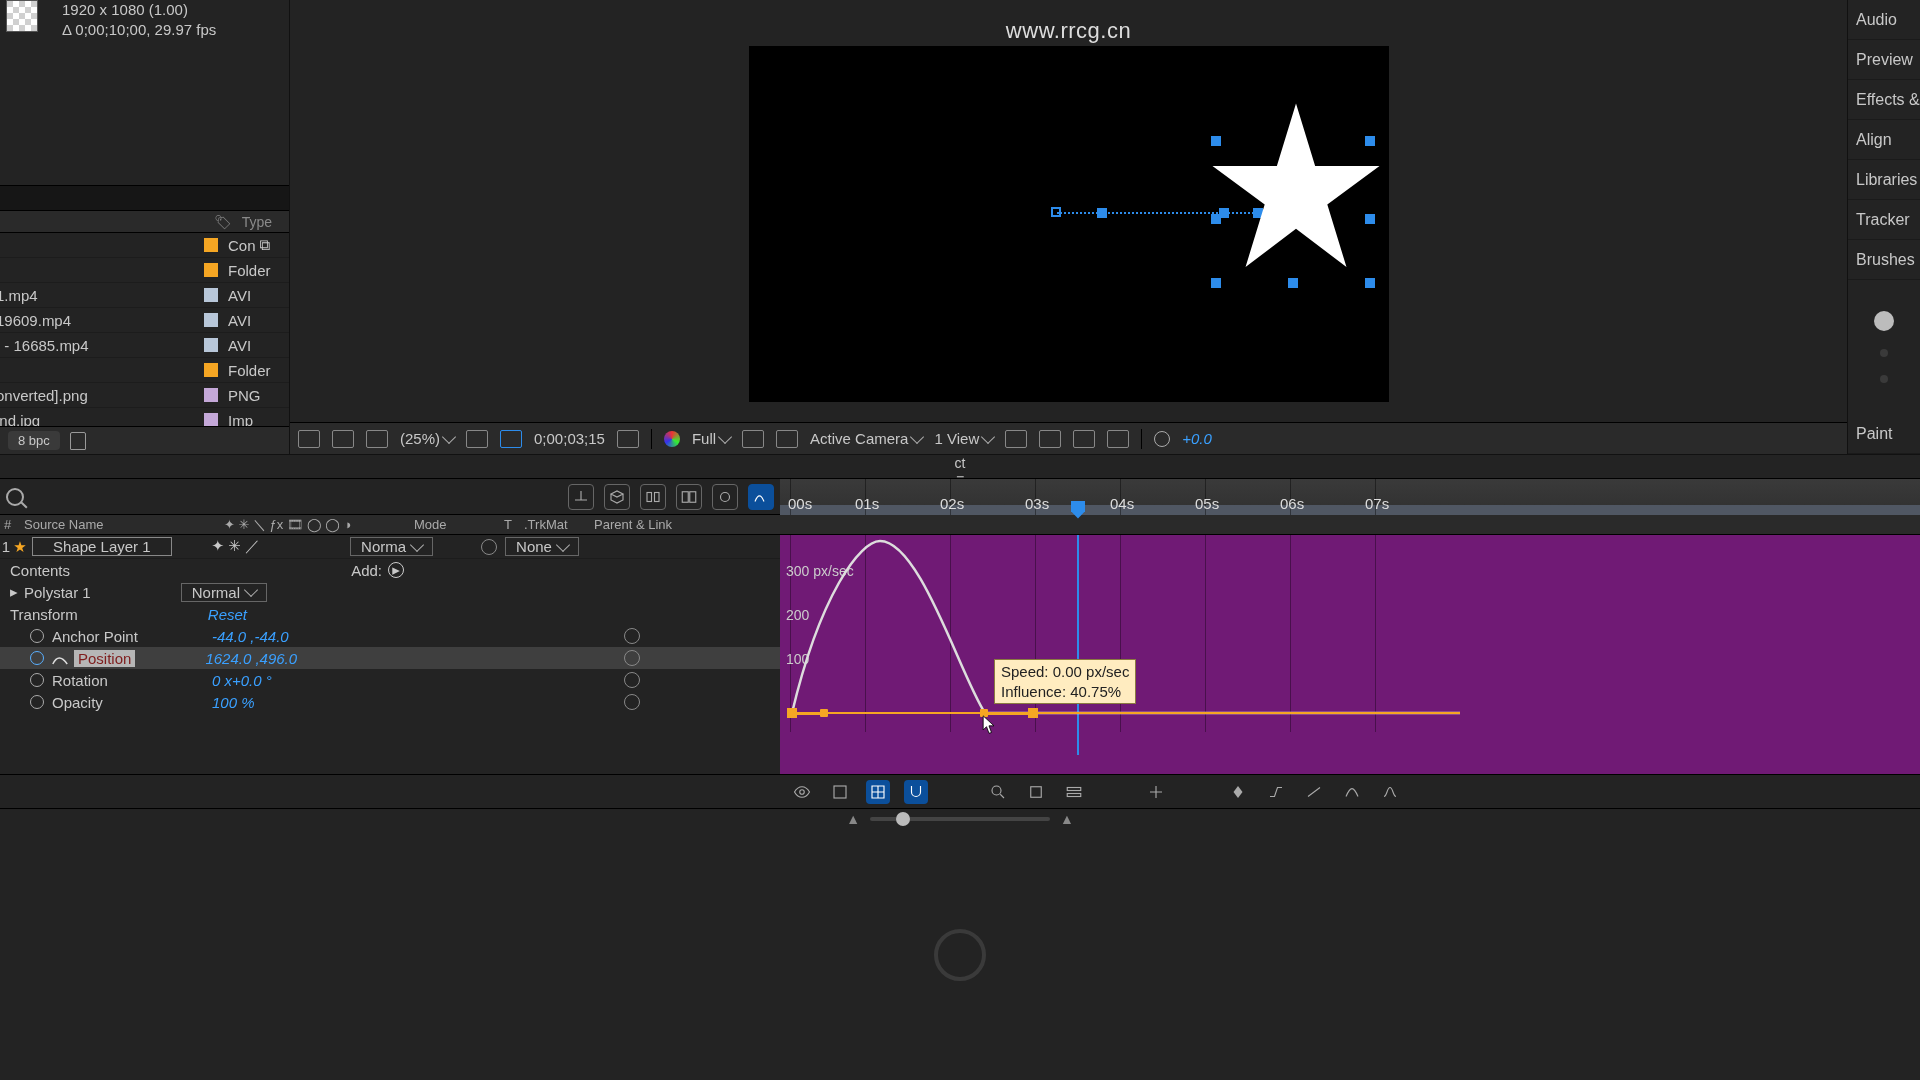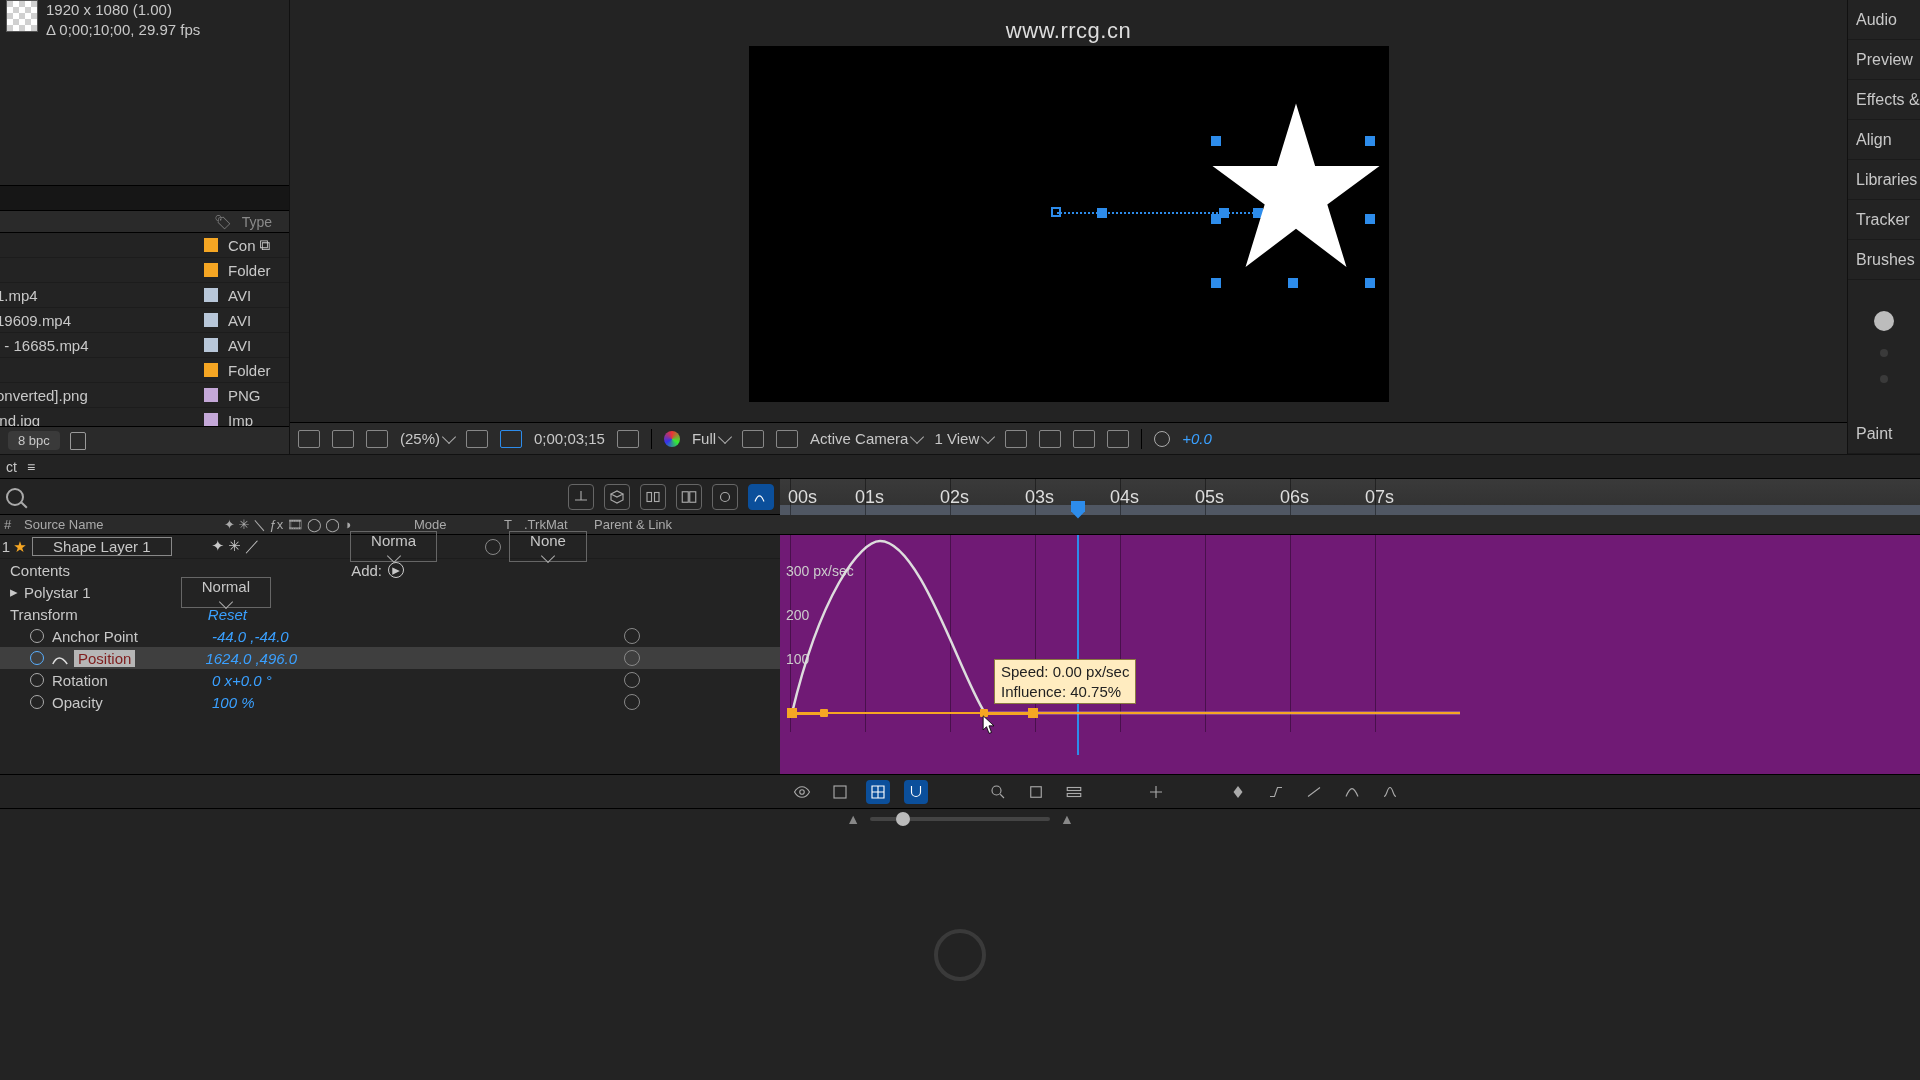--- a/index.html
+++ b/index.html
@@ -39,21 +39,21 @@
   .project-panel {
     width: 290px;
     background: var(--panel-bg);
     border-right: 1px solid var(--border);
     display: flex;
     flex-direction: column;
     position: relative;
   }
   .thumb-row {
     display: flex;
-    gap: 8px;
+    gap: 24px;
     padding: 0 6px 6px 6px;
     align-items: flex-start;
   }
   .thumb {
     width: 32px; height: 32px;
     background: repeating-conic-gradient(#fff 0 25%, #d0d0d0 0 50%) 0 0 / 12px 12px;
     border: 1px solid #555;
   }
   .thumb-info { font-size: 15px; line-height: 1.3; color: var(--text); }
 
@@ -190,22 +190,23 @@
 
   
   .tl {
     height: 625px;
     display:flex; flex-direction:column;
     background: var(--panel-bg);
   }
   .tl-tabbar {
     height: 24px; display:flex; align-items:center;
     border-bottom: 1px solid #000;
-    gap: 10px; padding: 0 6px;
+    padding: 0 6px;
     font-size: 14px;
+    flex-direction: column;
   }
   .tl-controls {
     height: 36px; display:flex; align-items:center;
     border-bottom: 1px solid #000;
   }
   .tl-controls .left {
     width: 780px; display:flex; align-items:center;
     padding: 0 6px; gap: 10px;
   }
   .search-ico { width: 18px; height: 18px; border: 2px solid #aaa; border-radius: 50%; position: relative; }
@@ -215,21 +216,21 @@
     display:inline-flex; align-items:center; justify-content:center;
   }
   .tl-toolbtn.active { background:#0b4f9b; border-color:#0b4f9b; }
   .tl-ruler-wrap { flex:1; position:relative; }
   .tl-ruler {
     height: 36px; background: linear-gradient(#3a3a3a,#303030);
     position:relative;
     font-size: 14px; color:#ccc;
   }
   .ruler-tick { position:absolute; top:0; height:100%; border-left:1px solid rgba(0,0,0,0.4); }
-  .ruler-label { position:absolute; top:8px; font-size:18px; color:#ddd; }
+  .ruler-label { position:absolute; top:16px; font-size:15px; color:#ddd; }
   .workarea-bar { position:absolute; left:0; right:0; top:26px; height:10px; background:#505763; }
   .cti { position:absolute; width: 14px; height: 18px; background:#2d8ceb; top:22px; transform:translateX(-50%); clip-path: polygon(0 0,100% 0,100% 60%,50% 100%,0 60%); }
   .cti-line { position:absolute; width:2px; background:#2d8ceb; top:0; }
 
   .tl-header-row {
     height: 20px; display:flex;
     background: var(--panel-bg2);
     border-bottom: 1px solid #000;
     font-size: 13px; color: #aaa;
   }
@@ -245,21 +246,21 @@
     background: var(--panel-bg);
   }
   .layer-row {
     display:flex; align-items:center;
     height: 24px;
     border-bottom: 1px solid rgba(0,0,0,0.2);
     font-size: 15px;
   }
   .star-swatch { width:16px; height:16px; display:inline-flex; align-items:center; justify-content:center; color:#f5a623; }
   .layer-name-box { border:1px solid #888; padding:0 20px; margin-left:4px; }
-  .normal-dd { border:1px solid #666; padding:0 20px; display:flex; align-items:center; gap:6px;flex-direction:column; }
+  .normal-dd { border:1px solid #666; padding:0 10px; display:flex; align-items:center; gap:6px; }
   .link-val { color: #3aa0ff; font-style: italic; }
   .prop-row { display:flex; align-items:center; height:22px; font-size:15px; }
   .prop-row .stopwatch { width:14px; height:14px; border:1.5px solid #aaa; border-radius:50%; margin:0 8px 0 30px; position:relative; }
   .prop-row .stopwatch.on { border-color:#5ab0ff; }
   .prop-row .graph-ico { width:16px; height:12px; margin-right:6px; display:inline-block; }
   .prop-row .name { width:160px; }
   .prop-row.sel { background:#3f3f3f; }
   .prop-row .pickwhip { width:16px; height:16px; border:1.5px solid #888; border-radius:50%; margin-left:auto; margin-right:140px; }
 
   .tl-right {

